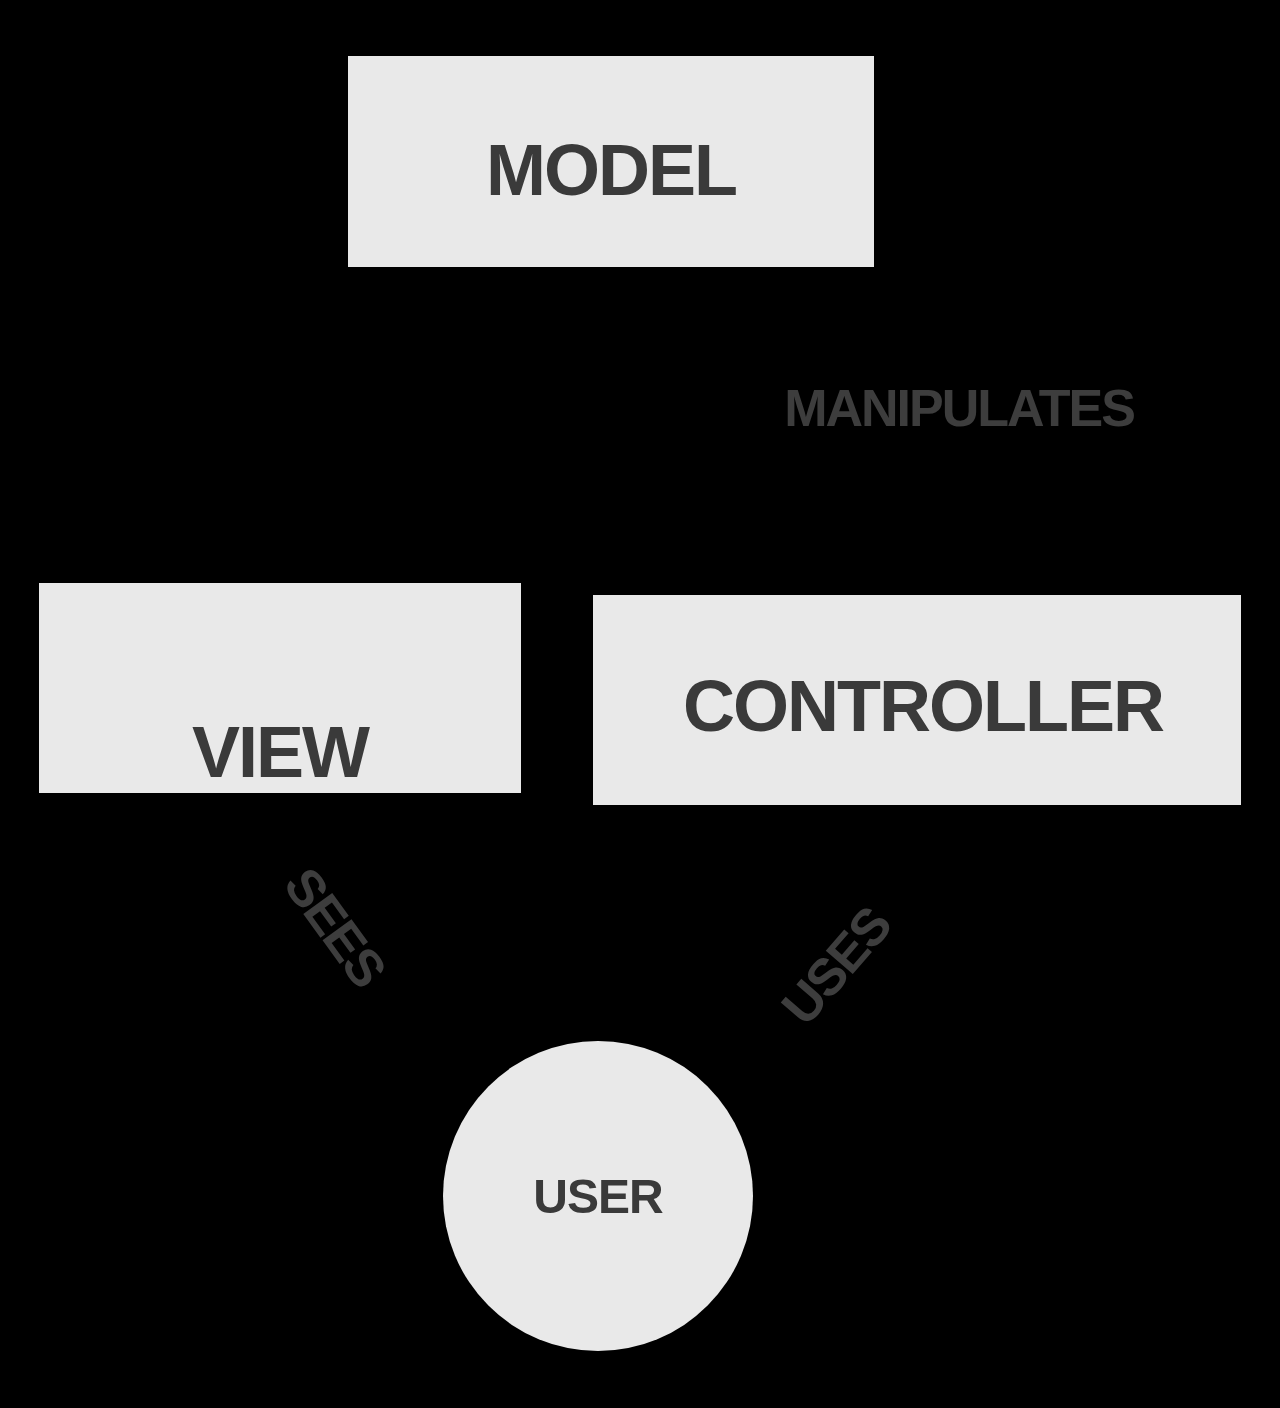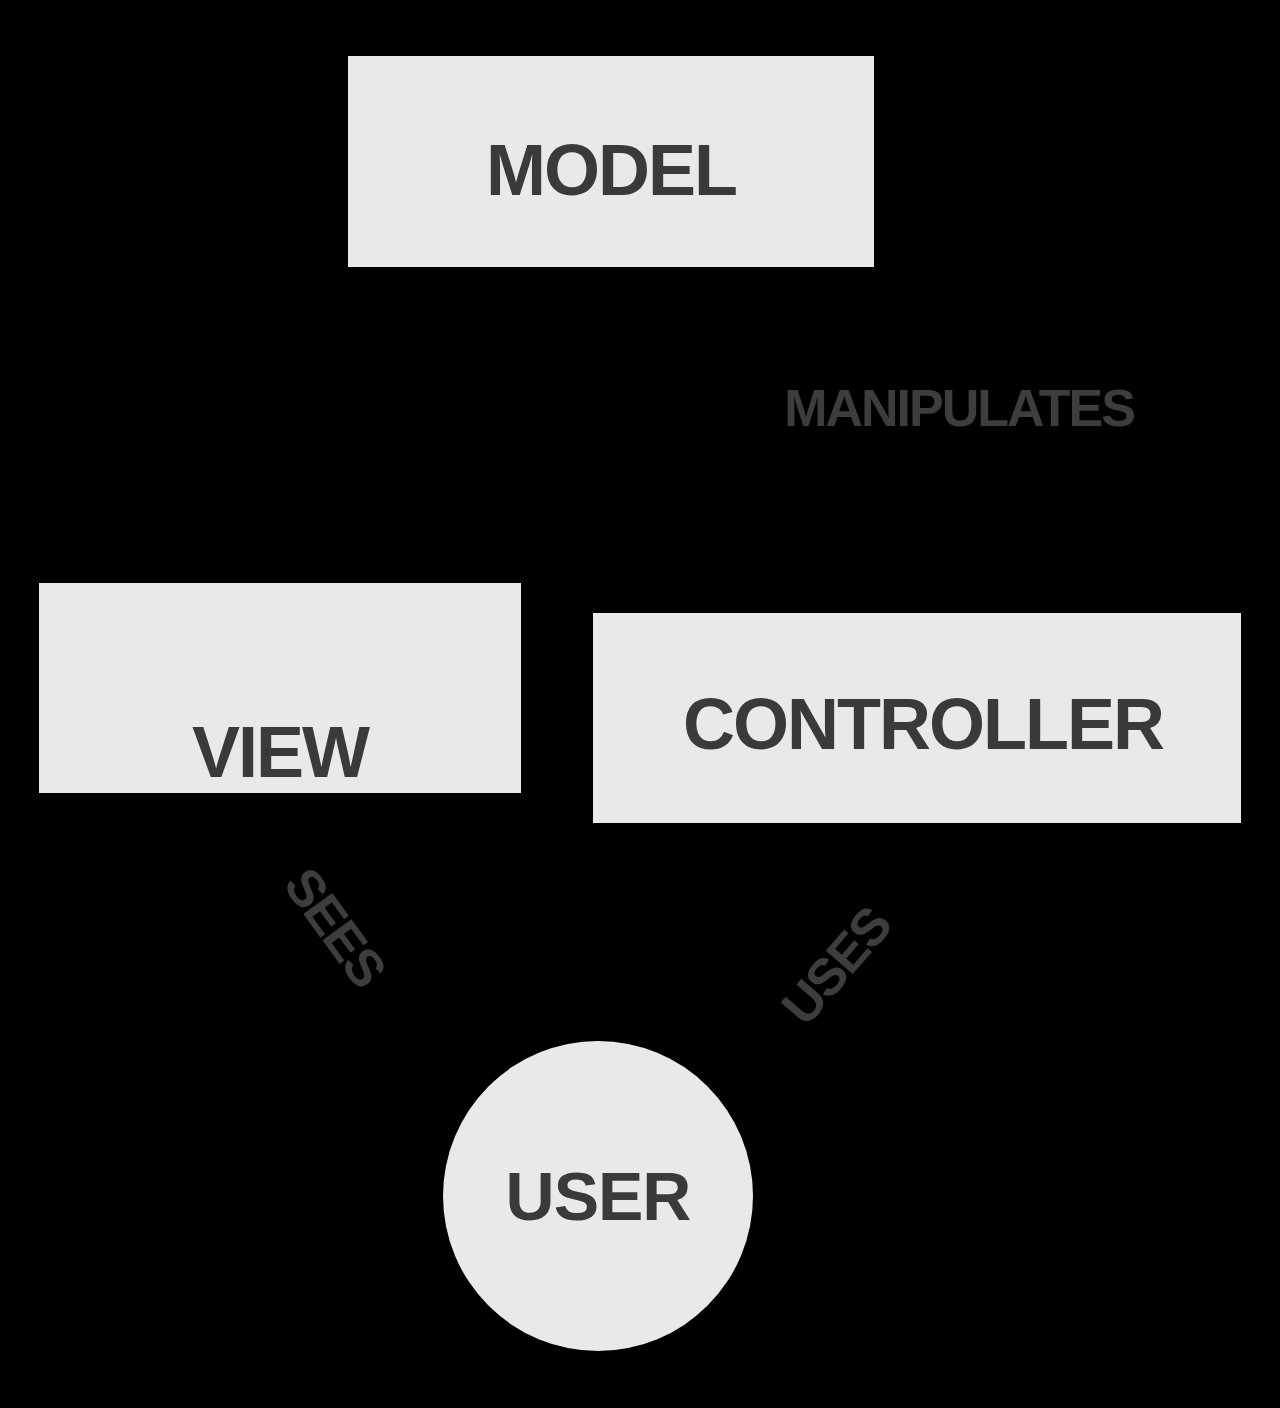--- a/index.html
+++ b/index.html
@@ -36,32 +36,32 @@
     padding-top: 16px;
     margin-left: 15px;
   }
   .node-view {
     left: 39px; top: 583px;
     width: 482px; height: 210px;
     padding-top: 12px;
     align-items: flex-end;
   }
   .node-controller {
-    left: 593px; top: 613px;
+    left: 593px; top: 595px;
     width: 648px; height: 210px;
     padding-top: 12px;
     padding-left: 12px;
   }
   .node-user {
     left: 443px; top: 1041px;
     width: 310px; height: 310px;
     border-radius: 50%;
   }
   .node-user .node-label {
-    font-size: 68px;
+    font-size: 48px;
     letter-spacing: -1px;
   }
   .edge-label {
     position: absolute;
     color: #3d3d3d;
     font-weight: bold;
     font-size: 52px;
     letter-spacing: -2px;
     white-space: nowrap;
     transform: translate(-50%, -50%);

